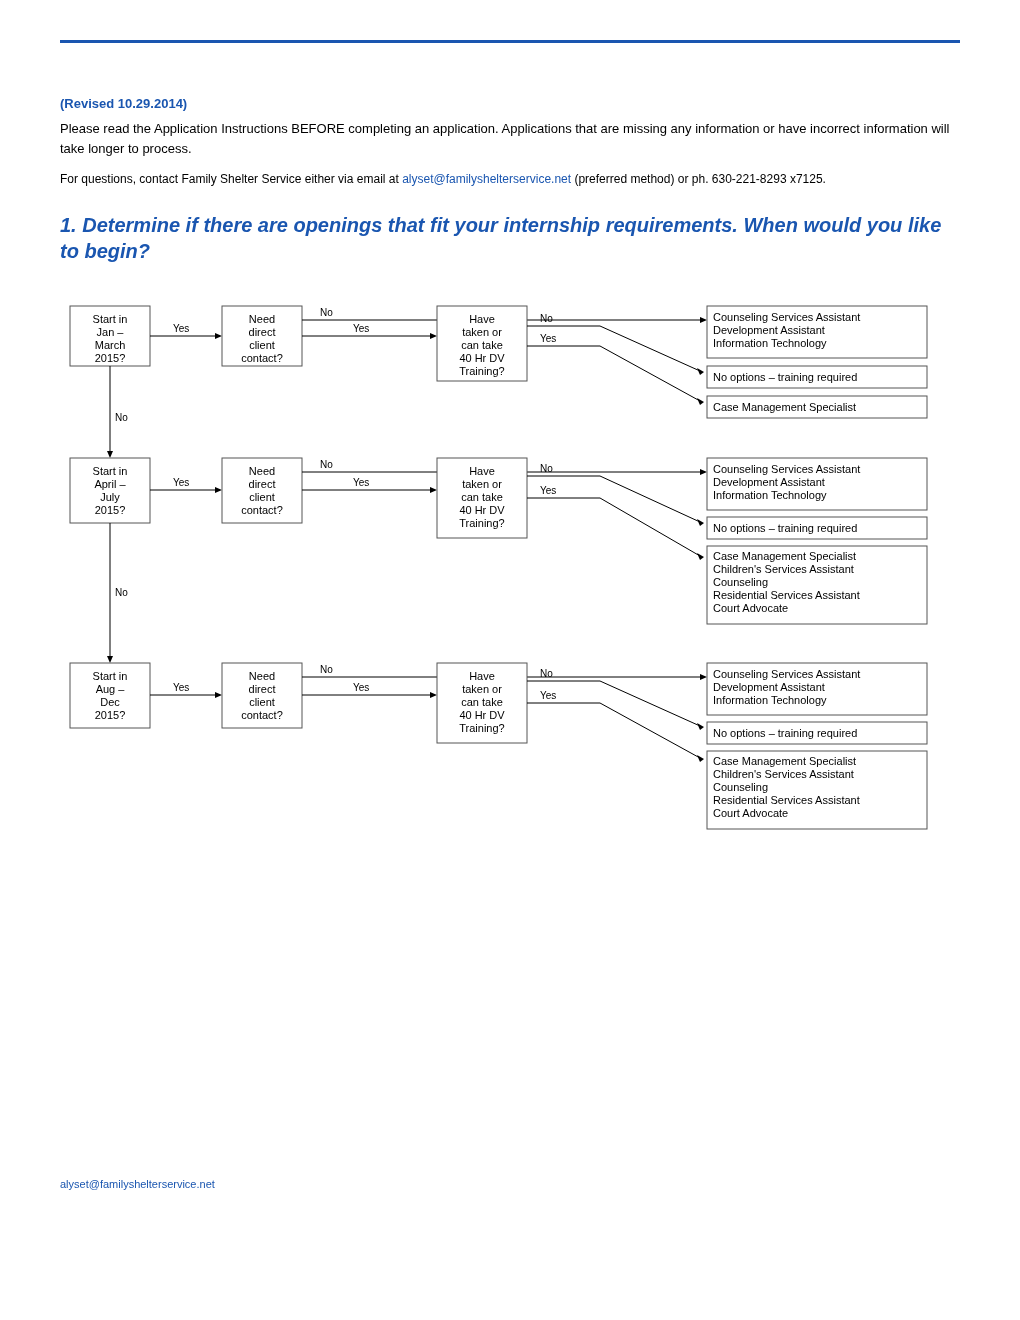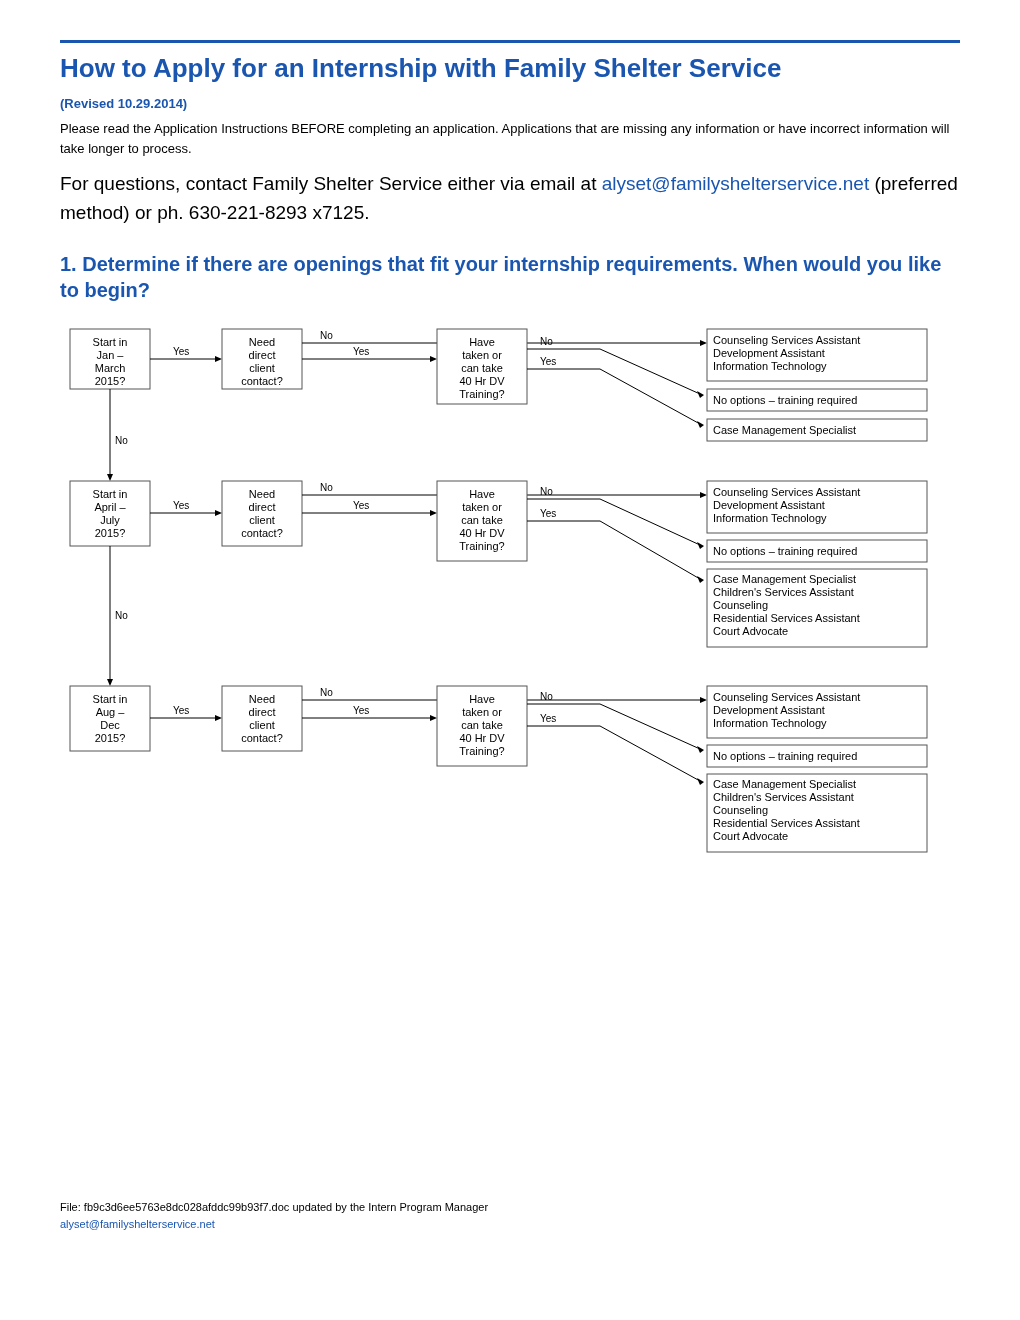--- a/index.html
+++ b/index.html
@@ -33,37 +33,38 @@
       text-align: right;
     }
 
     .intro-text {
       font-size: 13px;
       color: #000;
       line-height: 1.5;
     }
 
     .contact-text {
-      font-size: 19px;
+      font-size: 12px;
       color: #000;
       margin-top: 12px;
       line-height: 1.5;
     }
 
     .contact-text a {
       color: #1a56b0;
     }
 
     .section-title {
       font-size: 20px;
       font-weight: bold;
       color: #1a56b0;
       margin-top: 24px;
-      margin-bottom: 16px;
+      margin-bottom: 32px;
       line-height: 1.3;
+      font-style: italic;
     }
 
     
     .diagram-svg {
       display: block;
       margin: 0;
     }
 
     .footer-text {
       font-size: 11px;
@@ -80,21 +81,21 @@
     svg text {
       font-family: Arial, sans-serif;
     }
   </style>
 </head>
 <body>
 
 <div class="top-border"></div>
 
 <h1 class="main-title">
-  <span>How to Apply for an Internship with Family Shelter Service</span><br>
+  <br>
   <span class="subtitle-revised">(Revised 10.29.2014)</span>
 </h1>
 
 <p class="intro-text">Please read the Application Instructions BEFORE completing an application. Applications that are missing any information or have incorrect information will take longer to process.</p>
 
 <p class="contact-text">
   <span>For questions, contact Family Shelter Service either via email at</span>
   <a>alyset@familyshelterservice.net</a>
   <span>(preferred method) or ph. 630-221-8293 x7125.</span>
 </p>
@@ -275,18 +276,15 @@
   <text x="653" y="469" font-size="11" font-family="Arial">Case Management Specialist</text>
   <text x="653" y="482" font-size="11" font-family="Arial">Children's Services Assistant</text>
   <text x="653" y="495" font-size="11" font-family="Arial">Counseling</text>
   <text x="653" y="508" font-size="11" font-family="Arial">Residential Services Assistant</text>
   <text x="653" y="521" font-size="11" font-family="Arial">Court Advocate</text>
 
 </svg>
 
 <div class="footer-text">
   <div>
-    <span>File: fb9c3d6ee5763e8dc028afddc99b93f7.doc updated by the Intern Program Manager</span>
-  </div>
-  <div>
     <a>alyset@familyshelterservice.net</a>
   </div>
 </div>
 
 </body></html>

